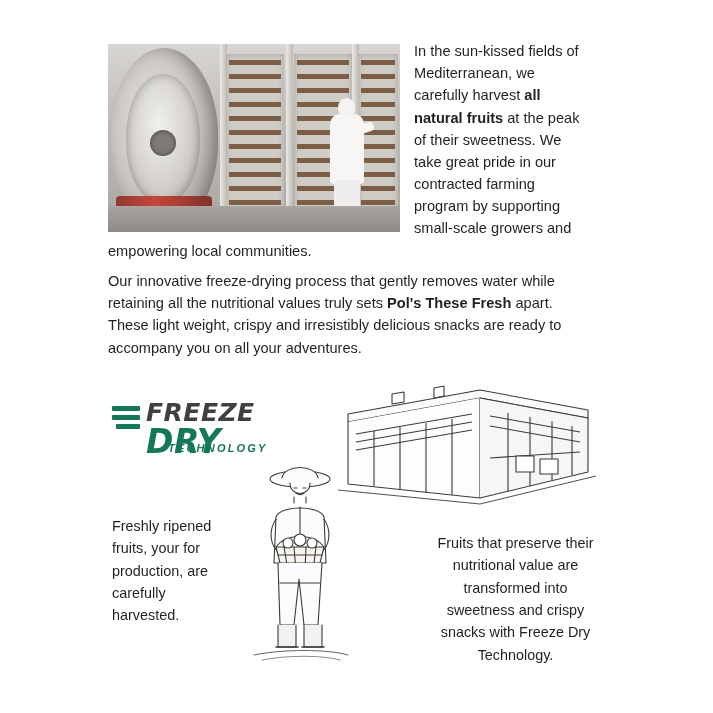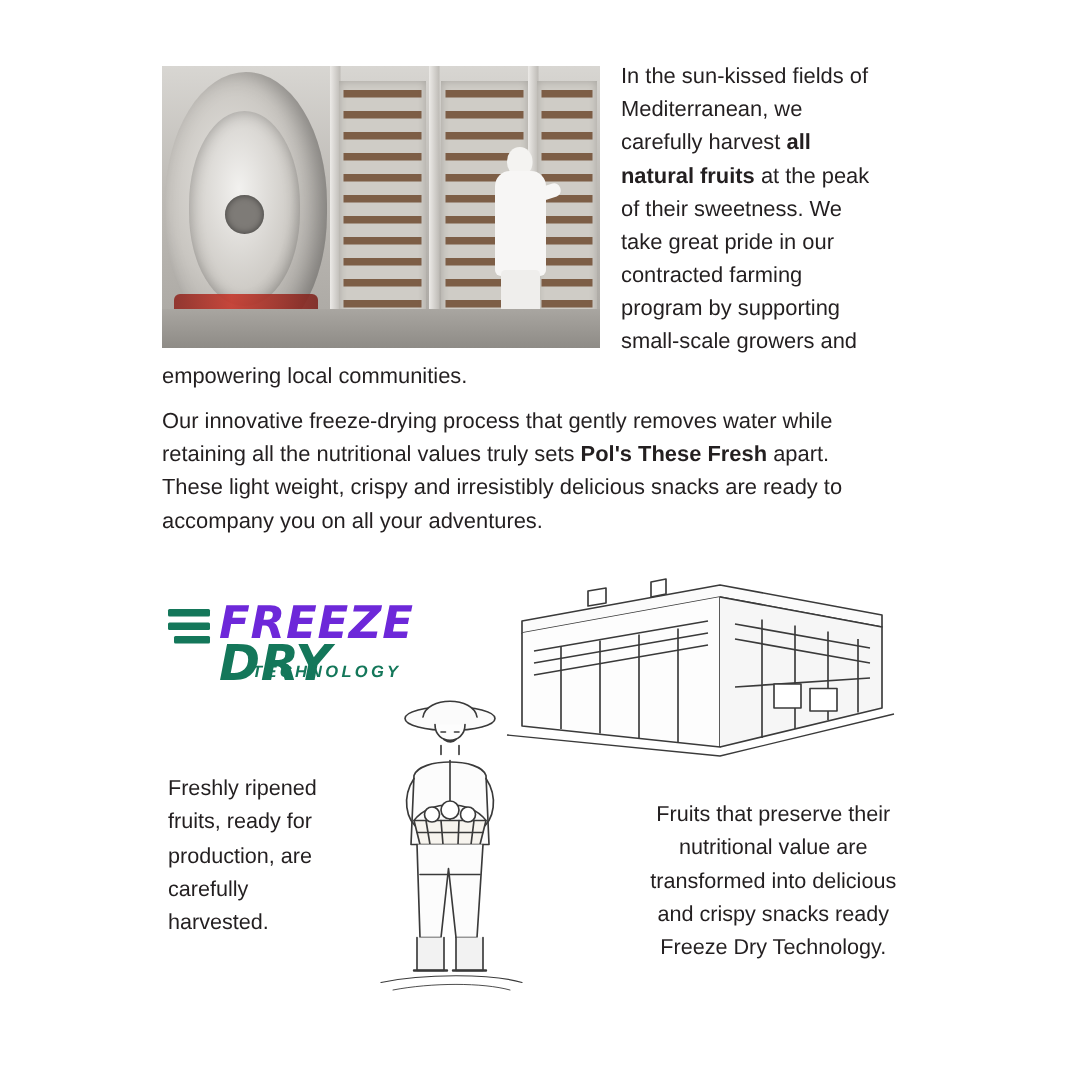--- a/index.html
+++ b/index.html
@@ -162,25 +162,25 @@
     background: #14775a;
     margin-bottom: 4px;
     border-radius: 1px;
   }
   .logo .bars span:nth-child(1) { width: 28px; }
   .logo .bars span:nth-child(2) { width: 28px; }
   .logo .bars span:nth-child(3) { width: 24px; margin-left: 4px; }
   .logo .freeze {
     position: absolute;
     left: 34px; top: 0;
-    font-size: 30px;
+    font-size: 25px;
     font-weight: 700;
     font-style: italic;
     letter-spacing: .5px;
-    color: #6d28d9;
+    color: #404040;
     font-family: "DejaVu Sans", sans-serif;
   }
   .logo .dry {
     position: absolute;
     left: 34px; top: 24px;
     font-size: 33px;
     font-weight: 700;
     font-style: italic;
     letter-spacing: .5px;
     color: #14775a;
@@ -379,14 +379,14 @@
       <path d="M42 170 L42 192 L60 192 L60 170" fill="#f2f2f2"></path>
       <path d="M68 170 L68 192 L86 192 L86 170" fill="#f2f2f2"></path>
       <path d="M40 192 L62 192 M66 192 L88 192" stroke-width="1.6"></path>
 
       <path d="M18 200 C46 194, 92 194, 112 200" stroke-width="0.8"></path>
       <path d="M26 205 C52 200, 86 200, 104 205" stroke-width="0.6"></path>
     </g>
   </svg>
 </div>
 
-<div class="caption-left">Freshly ripened fruits, ready for production, are carefully harvested.</div>
-<div class="caption-right">Fruits that preserve their nutritional value are transformed into delicious and crispy snacks ready Freeze Dry Technology.</div>
+<div class="caption-left">Freshly ripened fruits, your for production, are carefully harvested.</div>
+<div class="caption-right">Fruits that preserve their nutritional value are transformed into sweetness and crispy snacks with Freeze Dry Technology.</div>
 
 </body></html>

